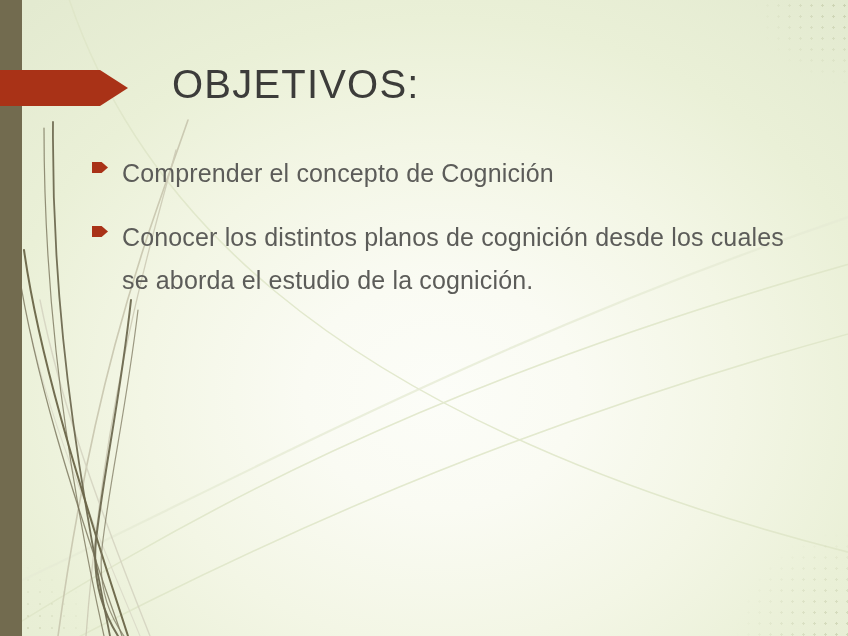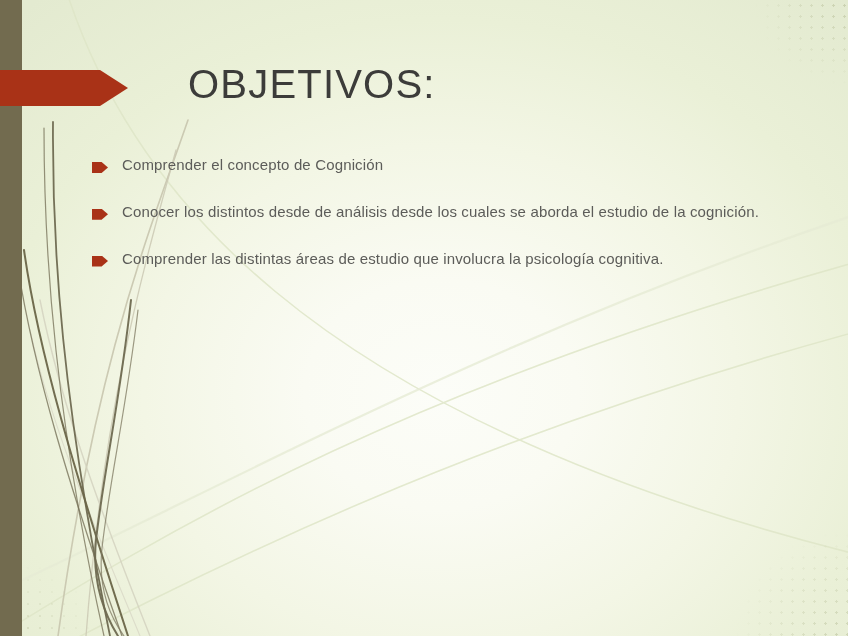--- a/index.html
+++ b/index.html
@@ -73,21 +73,21 @@
     position: absolute;
     left: 0; top: 70px;
     width: 128px; height: 36px;
     background: #a93217;
     clip-path: polygon(0 0, 100px 0, 128px 50%, 100px 100%, 0 100%);
   }
 
   
   .slide-title {
     position: absolute;
-    left: 188px;
+    left: 172px;
     top: 62px;
     font-size: 40px;
     font-weight: 300;
     letter-spacing: 1.2px;
     color: #3c3c3a;
     white-space: nowrap;
   }
 
   
   .body-list {
@@ -109,21 +109,21 @@
     flex: 0 0 auto;
     width: 16px;
     height: 11px;
     margin-top: 10px;
     margin-right: 14px;
     background: #a93217;
     clip-path: polygon(0 0, 60% 0, 100% 50%, 60% 100%, 0 100%);
   }
   .bullet-text {
     flex: 1 1 auto;
-    font-size: 15px;
+    font-size: 25px;
     line-height: 1.72;
     color: #5c5c59;
     letter-spacing: .15px;
     font-weight: 400;
   }
 </style>
 </head>
 <body>
 
 <div id="slide">
@@ -171,24 +171,20 @@
 
   <ul class="body-list">
 
     <li class="bullet-row">
       <span class="bullet-marker"></span>
       <span class="bullet-text">Comprender el concepto de Cognición</span>
     </li>
 
     <li class="bullet-row">
       <span class="bullet-marker"></span>
-      <span class="bullet-text">Conocer los distintos desde de análisis desde los cuales se aborda el estudio de la cognición.</span>
+      <span class="bullet-text">Conocer los distintos planos de cognición desde los cuales se aborda el estudio de la cognición.</span>
     </li>
 
 
-    <li class="bullet-row">
-      <span class="bullet-marker"></span>
-      <span class="bullet-text">Comprender las distintas áreas de estudio que involucra la psicología cognitiva.</span>
-    </li>
 
   </ul>
 
 </div>
 
 </body></html>

